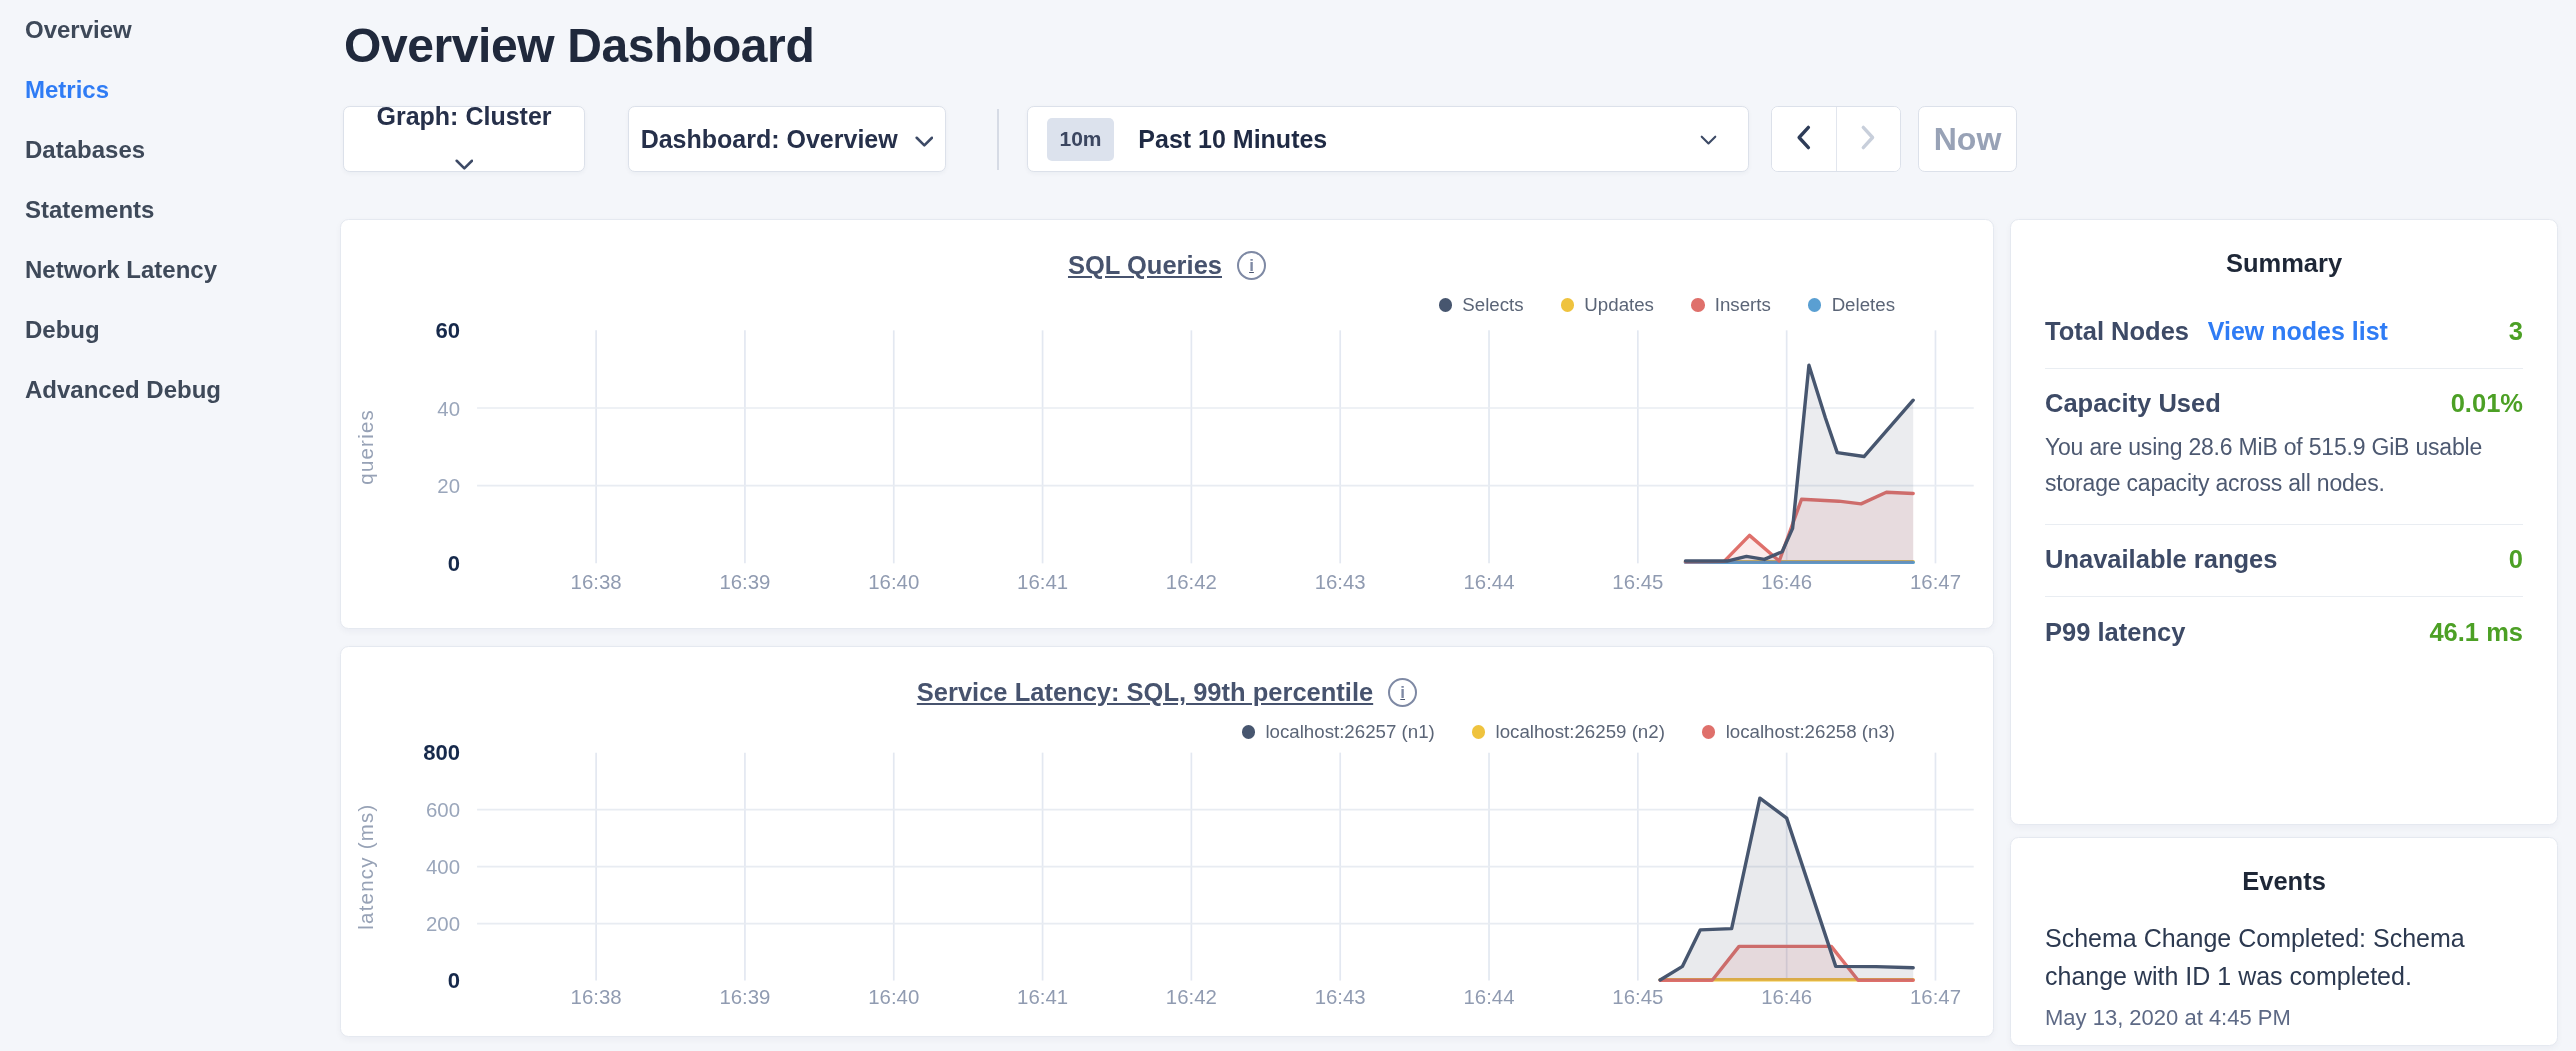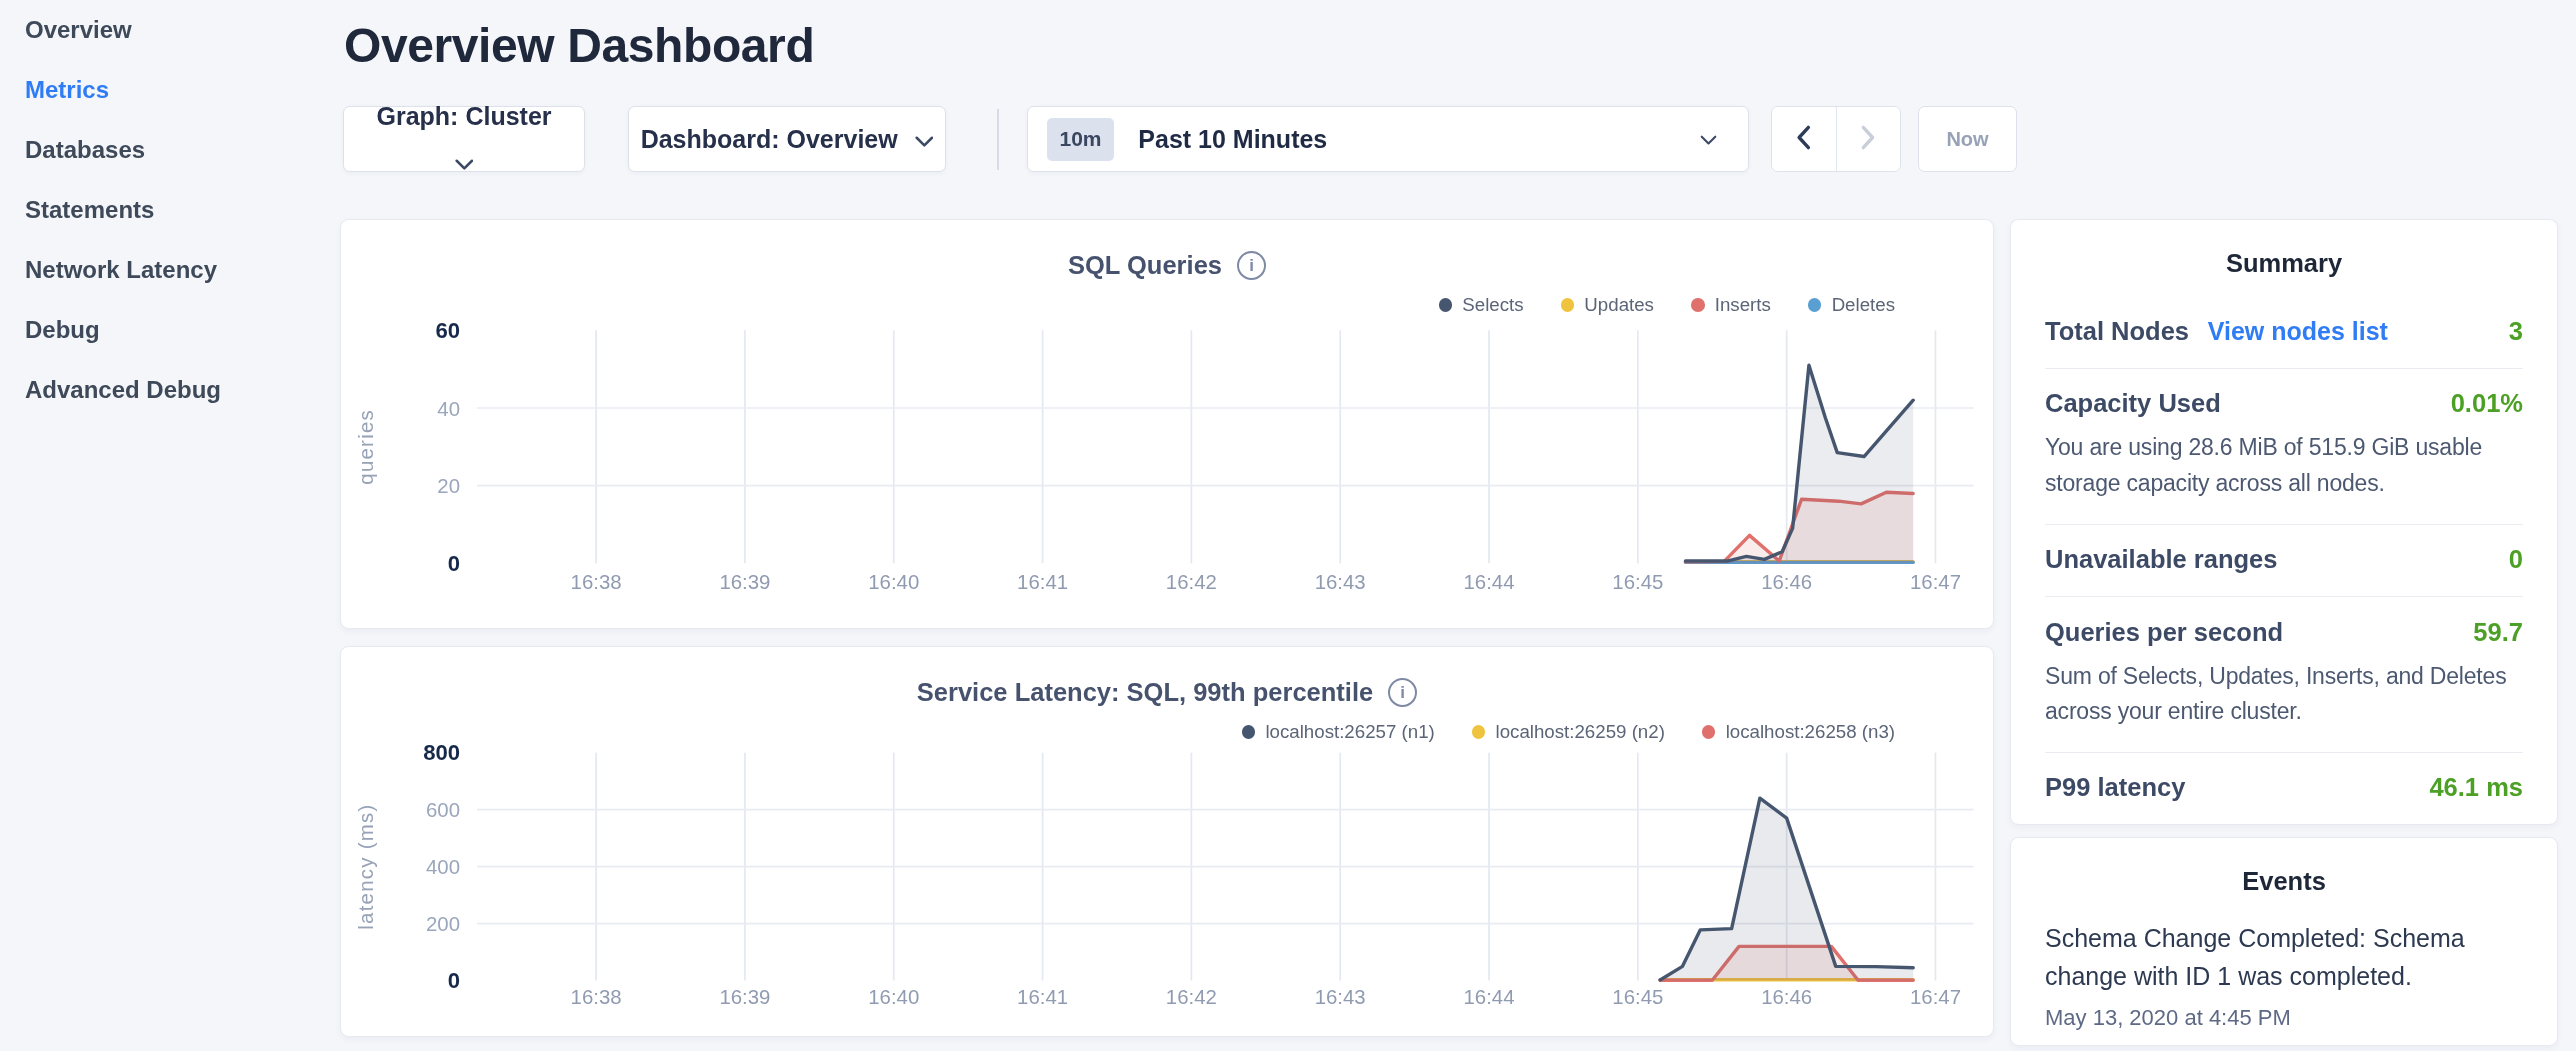--- a/index.html
+++ b/index.html
@@ -48,35 +48,35 @@
   .time-caret{position:absolute;right:31px;top:27px;}
   .arrow-group{
     left:1771px;width:130px;background:#fff;border:1.7px solid #dce1ea;border-radius:6.8px;
     display:flex;align-items:stretch;overflow:hidden;
   }
   .arrow-half{flex:1;display:flex;align-items:center;justify-content:center;cursor:pointer;background:#fff;border:none;padding:0;}
   .arrow-half+.arrow-half{border-left:1.7px solid #e2e6ee;}
   .now-btn{
     left:1918px;width:99px;background:#fff;border:1.7px solid #dce1ea;border-radius:6.8px;
     display:flex;align-items:center;justify-content:center;
-    font-size:20px;font-weight:700;color:#98a2b6;cursor:default;
+    font-size:32px;font-weight:700;color:#98a2b6;cursor:default;
   }
 
   
   .chart-card{
     position:absolute;left:340px;width:1654px;background:#fff;
     border:1.7px solid #e5e9f0;border-radius:8.5px;box-sizing:border-box;
     box-shadow:0 2.6px 6.8px rgba(25,35,65,0.04);
   }
   .card-1{top:219px;height:410px;}
   .card-2{top:646px;height:391px;}
   .chart-title-row{
     position:absolute;top:31px;left:0;width:100%;
     display:flex;justify-content:center;align-items:center;gap:15px;
-    font-size:25.5px;font-weight:700;color:#47536e;
+    font-size:25.5px;font-weight:700;color:#47536e;text-decoration:underline;
   }
   .info-icon{
     width:29px;height:29px;border:2.6px solid #7e89a4;border-radius:50%;
     display:inline-flex;align-items:center;justify-content:center;
     font-size:17px;font-weight:700;color:#7e89a4;cursor:pointer;box-sizing:border-box;
   }
   .chart-legend{
     position:absolute;top:74px;right:98px;
     display:flex;align-items:flex-start;gap:37px;
   }
@@ -319,27 +319,20 @@
             <div class="srow-sub">You are using 28.6 MiB of 515.9 GiB usable storage capacity across all nodes.</div>
           </div>
           <div class="srow">
             <div class="srow-top">
               <span class="srow-label">Unavailable ranges</span>
               <span class="srow-value">0</span>
             </div>
           </div>
           <div class="srow">
             <div class="srow-top">
-              <span class="srow-label">Queries per second</span>
-              <span class="srow-value">59.7</span>
-            </div>
-            <div class="srow-sub">Sum of Selects, Updates, Inserts, and Deletes across your entire cluster.</div>
-          </div>
-          <div class="srow">
-            <div class="srow-top">
               <span class="srow-label">P99 latency</span>
               <span class="srow-value">46.1 ms</span>
             </div>
           </div>
         </div>
     </section>
     <section class="side-card events-card">
       <h2 class="panel-title">Events</h2>
       <div id="events-list">
           <div class="event-item">

